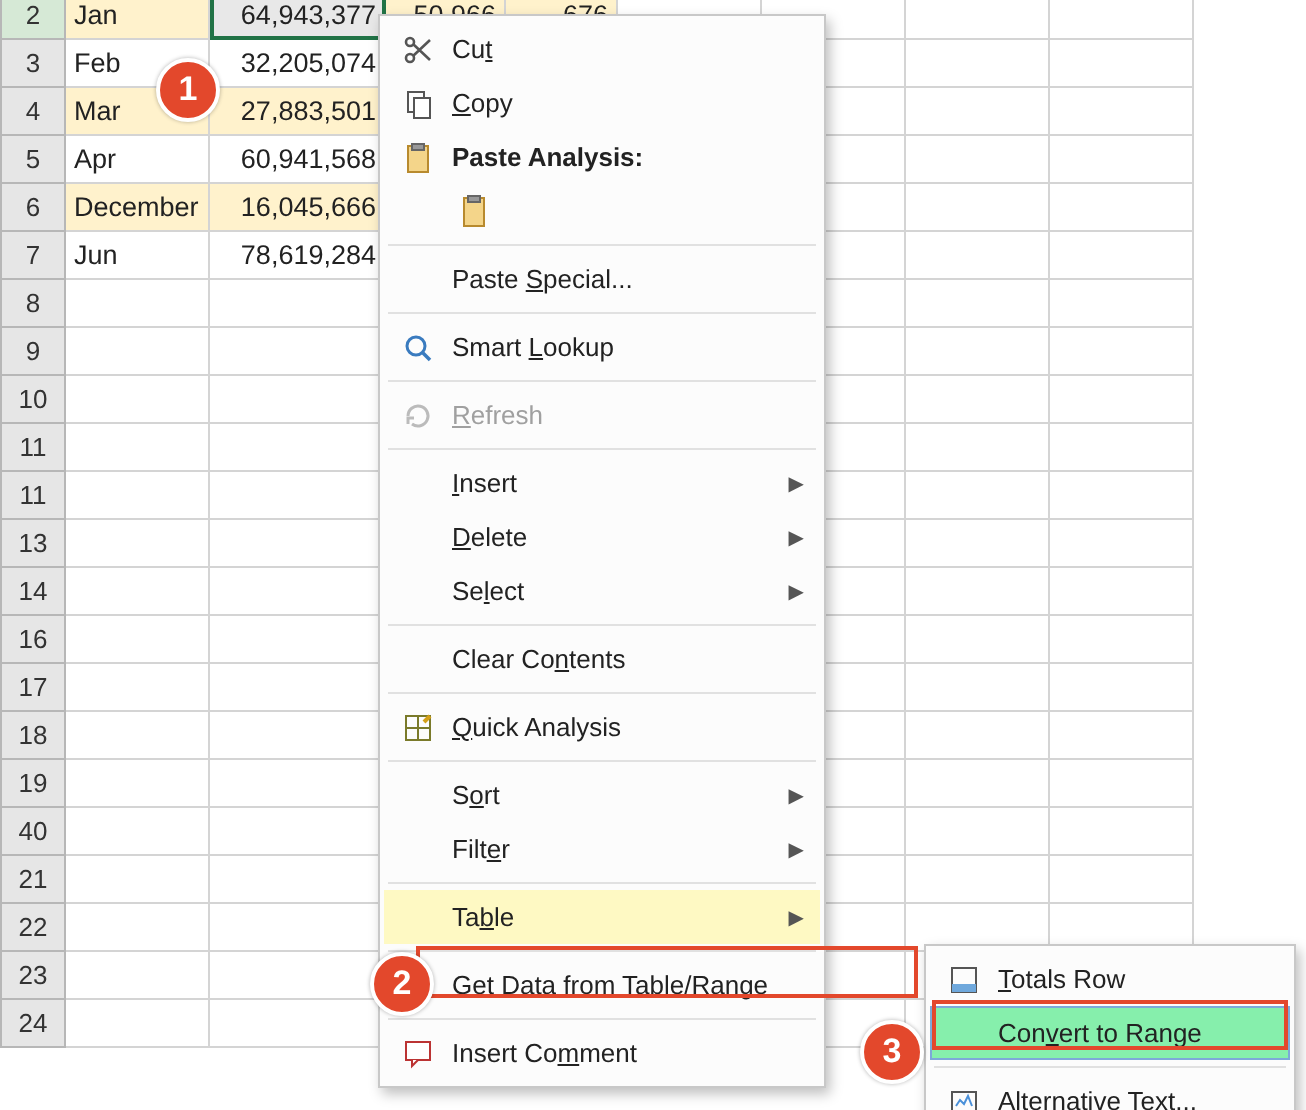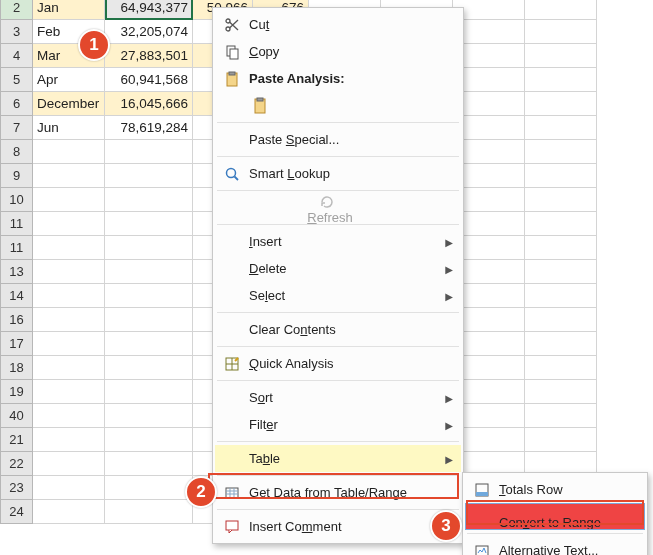--- a/index.html
+++ b/index.html
@@ -70,35 +70,35 @@
   }
   .menu .item {
     display: flex;
     align-items: center;
     height: 27px;
     padding: 0 22px 0 6px;
     position: relative;
     white-space: nowrap;
     cursor: default;
   }
-  .menu .item.disabled { color: #a0a0a0; flex-direction: column; }
+  .menu .item.disabled { color: #a0a0a0; }
   .menu .item .ico {
     width: 22px; height: 18px;
     display: flex; align-items: center; justify-content: center;
     margin-right: 6px;
   }
   .menu .item .lbl u { text-decoration: underline; }
   .menu .item .arrow {
     position: absolute; right: 8px; top: 50%; transform: translateY(-50%);
     font-size: 10px; color: #555;
   }
   .menu .sep { height: 1px; background: #e1e1e1; margin: 3px 2px; }
   .menu .item.hover { background: #fef9c3; }
-  .menu .item.hover2 { background: #ef4444; outline: 1px solid #7da8d9; outline-offset: -1px; align-items: flex-end; }
-  .menu.main { left: 212px; top: 7px; width: 252px; }
+  .menu .item.hover2 { background: #86efac; outline: 1px solid #7da8d9; outline-offset: -1px; }
+  .menu.main { left: 189px; top: 7px; width: 224px; }
   .menu.sub  { left: 462px; top: 472px; width: 186px; }
   
   .redbox { position: absolute; border: 2px solid #e3482c; z-index: 30; pointer-events:none;}
   
   svg { display: block; }
 </style>
 </head>
 <body>
 
 <table class="sheet">

